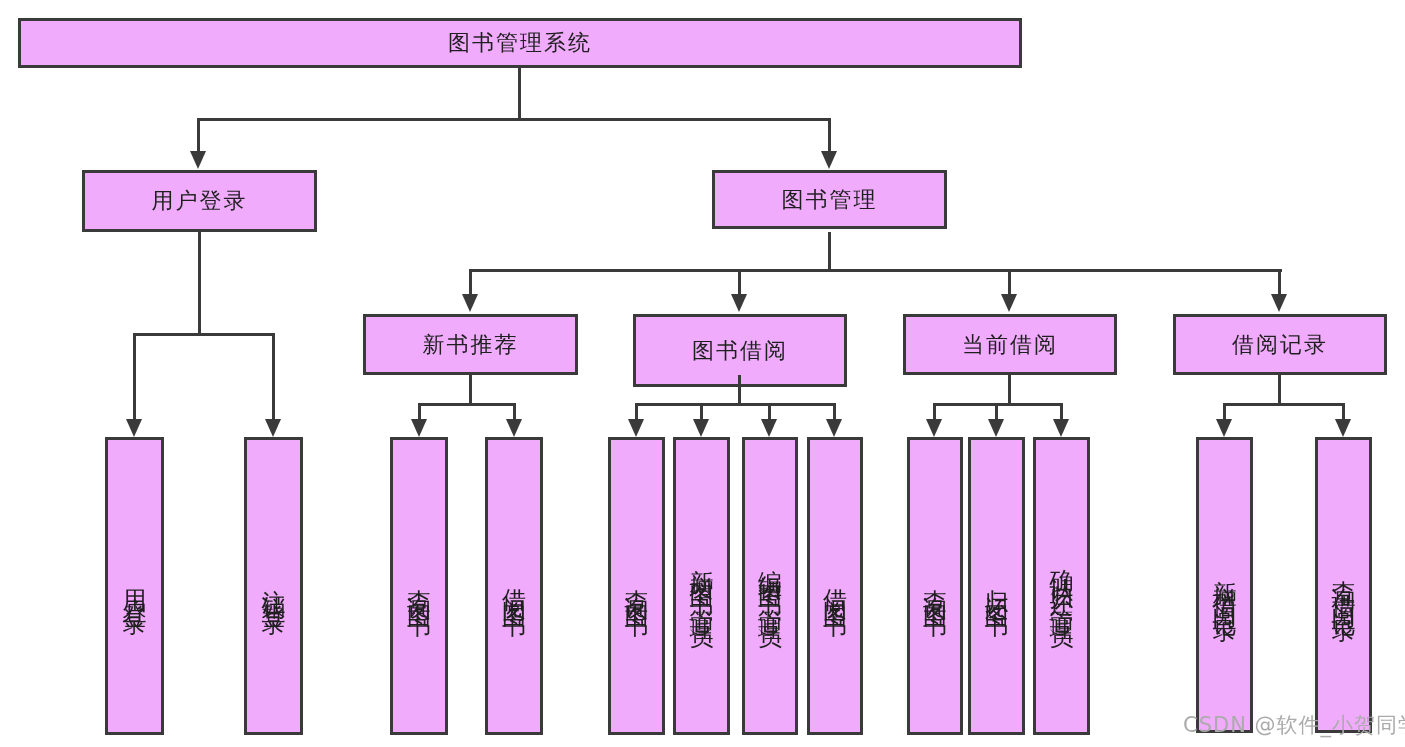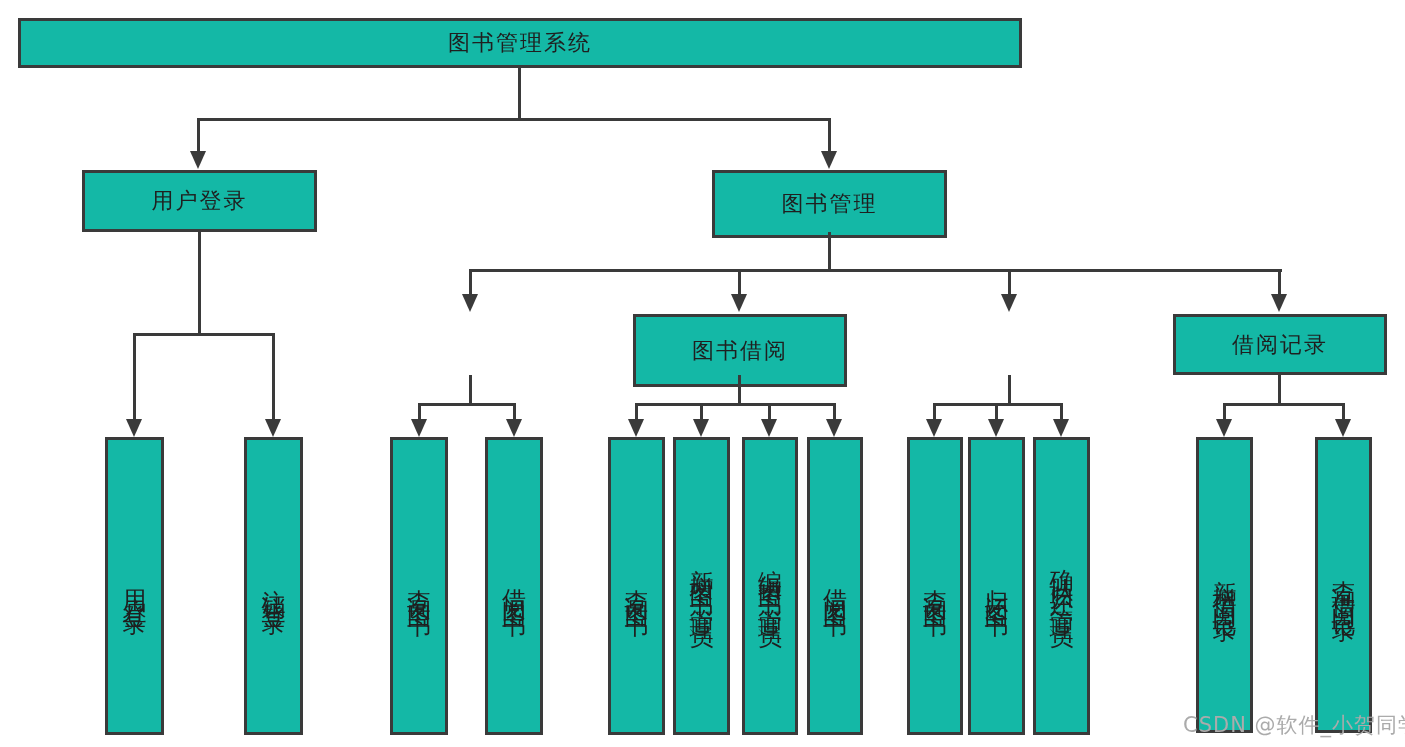--- a/index.html
+++ b/index.html
@@ -13,21 +13,21 @@
     position:relative;
     width:1405px;height:747px;
     background:var(--bg);
     font-family:"DejaVu Sans","Liberation Sans",sans-serif;
     overflow:hidden;
   }
   .b{
     position:absolute;
     box-sizing:border-box;
     border:3px solid var(--line);
-    background:#14b8a6;
+    background:#f0abfc;
     display:flex;align-items:center;justify-content:center;
     color:var(--text);
     font-size:22px;
     letter-spacing:2px;
     white-space:nowrap;
   }
   .leaf{
     writing-mode:vertical-rl;
     font-size:24px;
     letter-spacing:8px;
@@ -59,41 +59,43 @@
   <div class="b" style="left:18px;top:18px;width:1004px;height:50px">图书管理系统</div>
 
   <div class="v" style="left:518px;top:68px;height:52px"></div>
   <div class="h" style="left:197px;top:118px;width:634px"></div>
   <div class="v" style="left:197px;top:118px;height:34px"></div>
   <div class="t" style="left:190px;top:151px"></div>
   <div class="v" style="left:828px;top:118px;height:34px"></div>
   <div class="t" style="left:821px;top:151px"></div>
 
   <div class="b" style="left:82px;top:170px;width:235px;height:62px">用户登录</div>
-  <div class="b" style="left:712px;top:170px;width:235px;height:68px">图书管理</div>
+  <div class="b" style="left:712px;top:170px;width:235px;height:59px">图书管理</div>
 
   <div class="v" style="left:198px;top:232px;height:104px"></div>
   <div class="h" style="left:133px;top:333px;width:142px"></div>
   <div class="v" style="left:133px;top:333px;height:88px"></div>
   <div class="t" style="left:126px;top:419px"></div>
   <div class="v" style="left:272px;top:333px;height:88px"></div>
   <div class="t" style="left:265px;top:419px"></div>
 
   <div class="v" style="left:828px;top:232px;height:40px"></div>
   <div class="h" style="left:469px;top:269px;width:813px"></div>
   <div class="v" style="left:469px;top:269px;height:28px"></div>
   <div class="t" style="left:462px;top:294px"></div>
   <div class="v" style="left:738px;top:269px;height:28px"></div>
   <div class="t" style="left:731px;top:294px"></div>
   <div class="v" style="left:1008px;top:269px;height:28px"></div>
   <div class="t" style="left:1001px;top:294px"></div>
   <div class="v" style="left:1278px;top:269px;height:28px"></div>
   <div class="t" style="left:1271px;top:294px"></div>
 
+  <div class="b" style="left:363px;top:314px;width:215px;height:61px">新书推荐</div>
   <div class="b" style="left:633px;top:314px;width:214px;height:73px">图书借阅</div>
+  <div class="b" style="left:903px;top:314px;width:214px;height:61px">当前借阅</div>
   <div class="b" style="left:1173px;top:314px;width:214px;height:61px">借阅记录</div>
 
   <div class="v" style="left:469px;top:375px;height:31px"></div>
   <div class="h" style="left:418px;top:403px;width:98px"></div>
   <div class="v" style="left:418px;top:403px;height:18px"></div>
   <div class="t" style="left:411px;top:419px"></div>
   <div class="v" style="left:513px;top:403px;height:18px"></div>
   <div class="t" style="left:506px;top:419px"></div>
 
   <div class="v" style="left:738px;top:375px;height:31px"></div>

